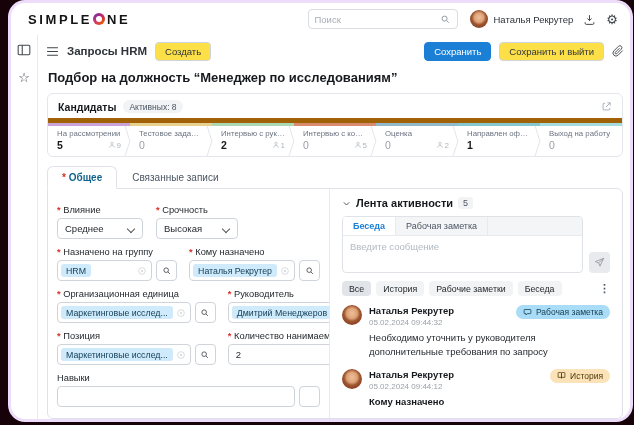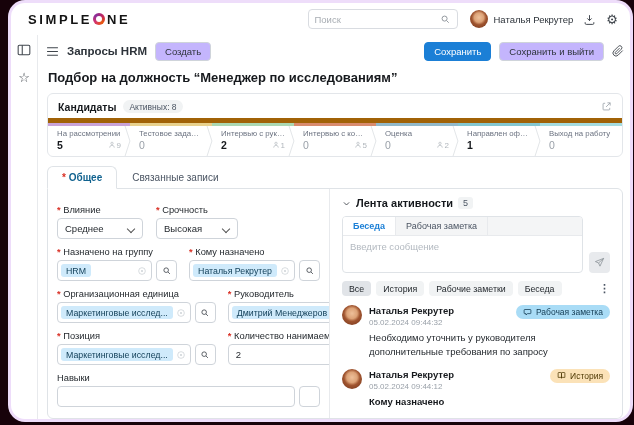--- a/index.html
+++ b/index.html
@@ -31,21 +31,21 @@
   
   .body-row { flex:1; display:flex; min-height:0; }
   .rail { width:27px; flex:none; border-right:1px solid #e8eaed; display:flex; flex-direction:column;
           align-items:center; padding-top:9px; gap:15px; }
   .star-glyph { font-size:13px; color:#3f454c; line-height:1; }
   .main { flex:1; min-width:0; display:flex; flex-direction:column; padding:0 6px 0 8px; }
 
   
   .toolbar { display:flex; align-items:center; gap:8px; height:28px; margin-top:2px; flex:none; }
   .list-title { font-size:11.5px; font-weight:700; color:#2d333a; white-space:nowrap; }
-  .btn { font-size:9.5px; padding:3px 9px; border:1px solid #cfd4da; border-radius:4px; background:#c4b5fd;
+  .btn { font-size:9.5px; padding:3px 9px; border:1px solid #cfd4da; border-radius:4px; background:#fde047;
          color:#2d333a; white-space:nowrap; font-family:"Liberation Sans",sans-serif; }
   .btn-primary { background:#1b7fd6; border-color:#1b7fd6; color:#fff; }
   .spacer { flex:1; }
 
   .page-title { font-size:13px; font-weight:700; color:#16191d; margin:5px 2px 8px; flex:none; }
 
   
   .cand-card { border:1px solid #e3e6ea; border-radius:6px; margin:0 1px; flex:none; background:#fff; }
   .cand-head { display:flex; align-items:center; gap:7px; padding:6px 10px 5px; }
   .cand-title { font-size:10.5px; font-weight:700; color:#16191d; }

